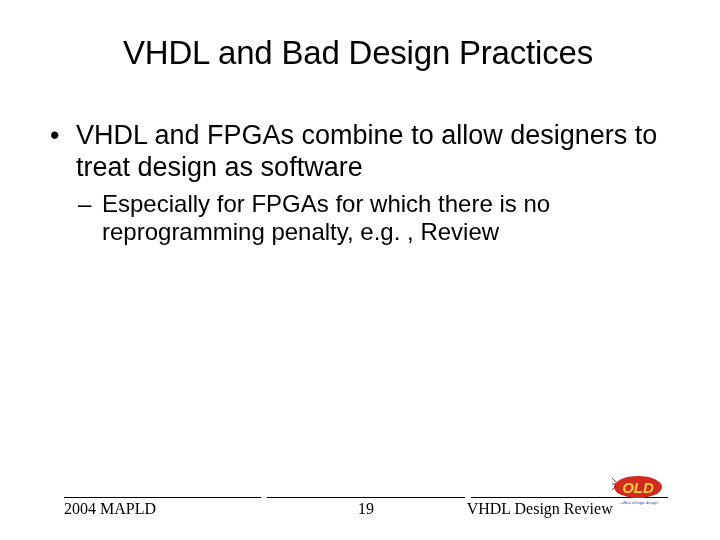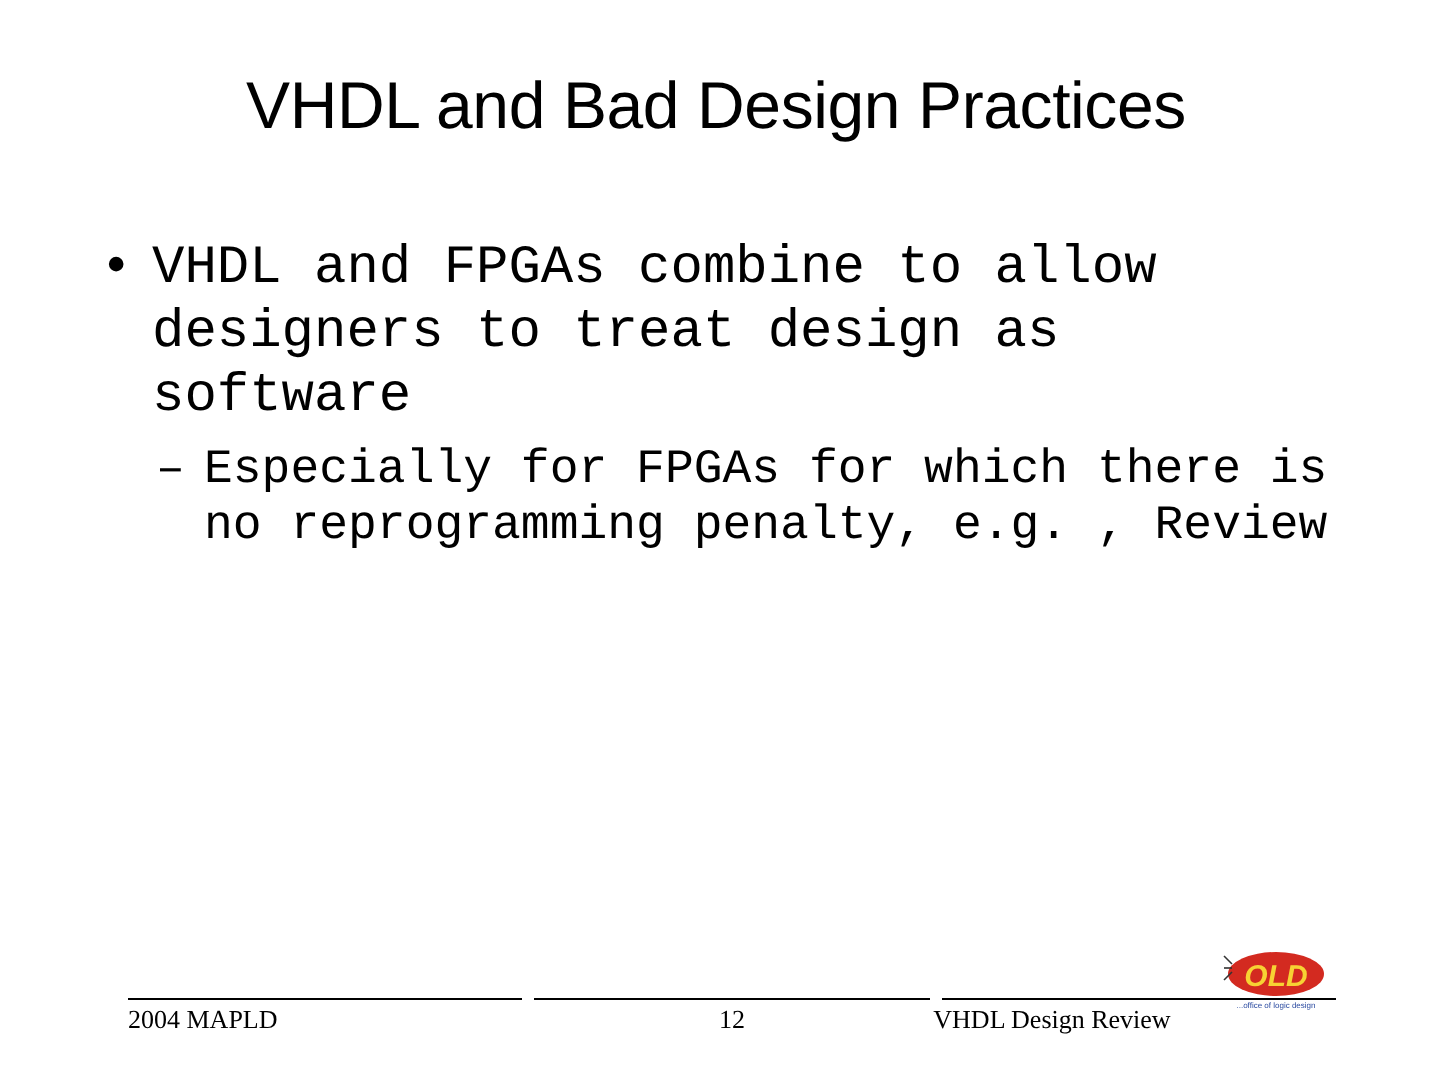--- a/index.html
+++ b/index.html
@@ -21,21 +21,21 @@
     font-weight: 400;
     text-align: center;
     margin-top: 6px;
     margin-bottom: 48px;
     letter-spacing: -0.2px;
   }
   .content {
     font-size: 27px;
     line-height: 1.18;
   }
-  ul { list-style: none; font-family: Liberation Mono, monospace; }
+  ul { list-style: none; }
   ul.level1 > li {
     position: relative;
     padding-left: 28px;
     margin-bottom: 14px;
   }
   ul.level1 > li::before {
     content: "•";
     position: absolute;
     left: 2px;
     top: 0;
@@ -71,21 +71,21 @@
   .rule {
     height: 1px;
     background: #000;
     flex: 1;
   }
   .footer-row {
     display: flex;
     justify-content: space-between;
     align-items: flex-start;
     font-family: "Times New Roman", Times, serif;
-    font-size: 13px;
+    font-size: 16px;
   }
   .footer-left { flex: 1; text-align: left; }
   .footer-center { flex: 1; text-align: center; }
   .footer-right { flex: 1; text-align: left; position: relative; }
   .logo {
     position: absolute;
     right: 0;
     bottom: 12px;
     width: 60px;
     height: 32px;
@@ -125,18 +125,18 @@
         </g>
       </svg>
     </div>
     <div class="rules">
       <div class="rule"></div>
       <div class="rule"></div>
       <div class="rule"></div>
     </div>
     <div class="footer-row">
       <div class="footer-left">2004 MAPLD</div>
-      <div class="footer-center">12</div>
+      <div class="footer-center">19</div>
       <div class="footer-right">VHDL Design Review</div>
     </div>
   </div>
 
 </div>
 
 </body></html>

